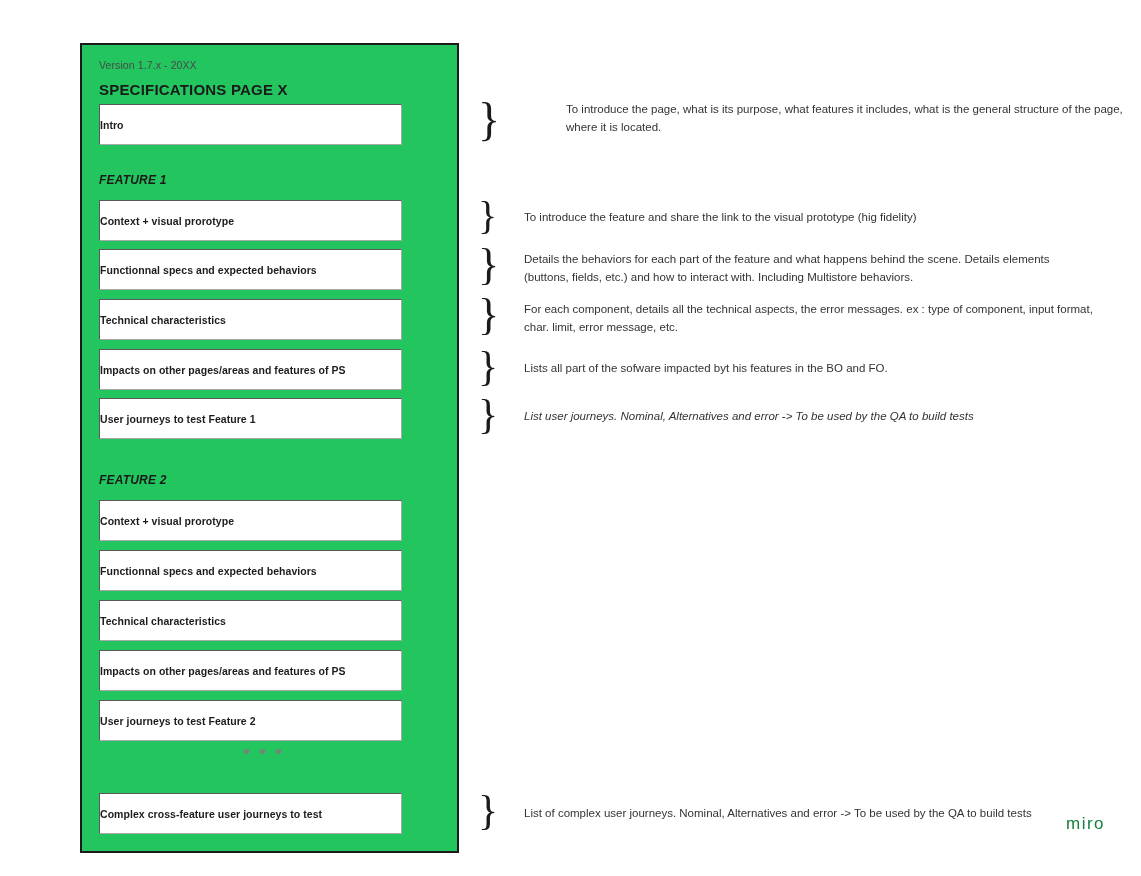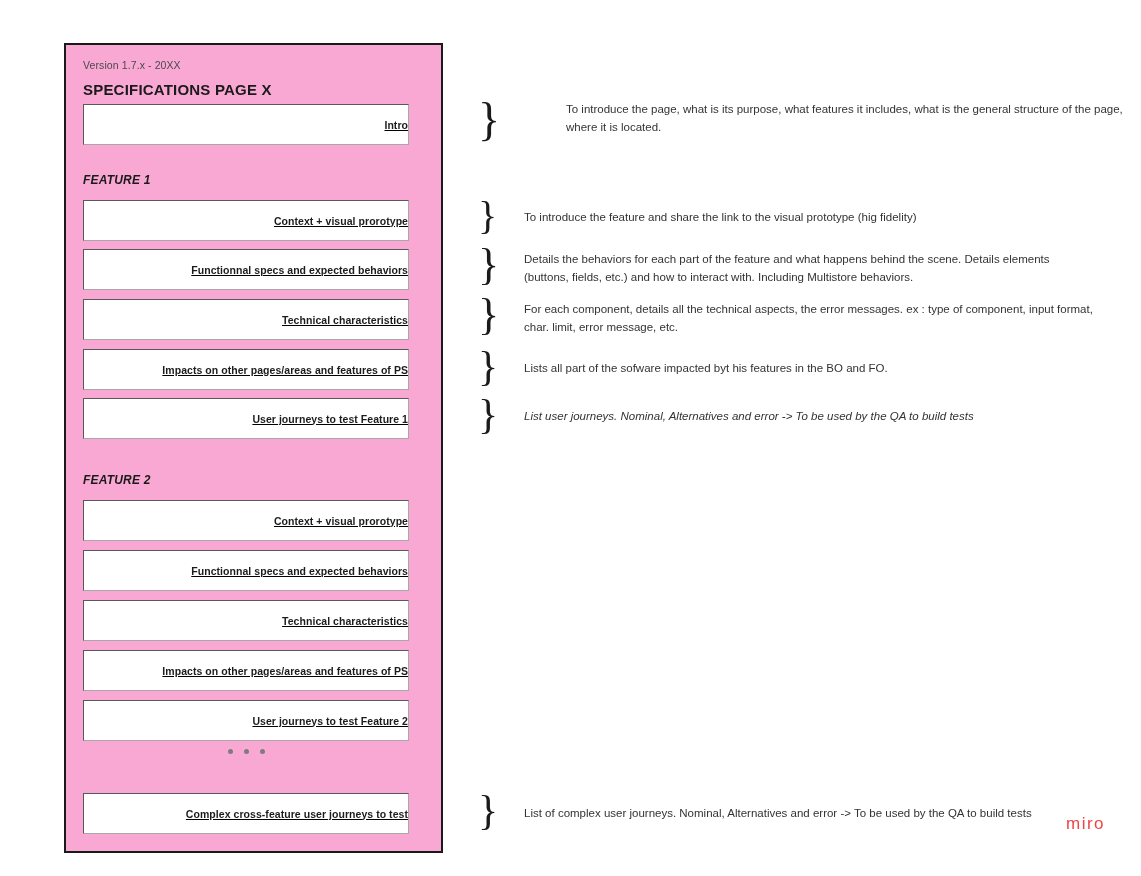--- a/index.html
+++ b/index.html
@@ -11,26 +11,26 @@
     width: 1141px;
     height: 876px;
     position: relative;
     font-family: "Liberation Sans", sans-serif;
     overflow: hidden;
   }
 
   
   #spec-frame {
     position: absolute;
-    left: 64px;
+    left: 80px;
     top: 43px;
     width: 379px;
     height: 810px;
     border: 2px solid #1a1a1a;
-    background: #f9a8d4;
+    background: #22c55e;
     box-sizing: border-box;
   }
 
   .version-line {
     position: absolute;
     left: 17px;
     top: 14px;
     font-size: 10.5px;
     color: #4a4a4a;
     letter-spacing: 0.1px;
@@ -43,32 +43,31 @@
     font-size: 15px;
     font-weight: bold;
     color: #1a1a1a;
     letter-spacing: 0.2px;
   }
 
   
   .spec-box {
     position: absolute;
     left: 17px;
-    width: 326px;
+    width: 303px;
     height: 41px;
     background: #ffffff;
     border-top: 1.5px solid #59595b;
     border-left: 1.5px solid #59595b;
     border-right: 1.5px solid #a8a8aa;
     border-bottom: 1.5px solid #a8a8aa;
     box-sizing: border-box;
     display: flex;
     align-items: center;
-    justify-content: flex-end;
-    text-decoration: underline;
+    justify-content: flex-start;
   }
   .spec-box span {
     font-size: 10.5px;
     font-weight: bold;
     color: #1c1c1c;
     letter-spacing: 0.05px;
     text-align: center;
   }
 
   .feature-label {
@@ -115,21 +114,21 @@
     line-height: 18px;
     color: #333336;
   }
 
   
   #miro-watermark {
     position: absolute;
     left: 1066px;
     top: 814px;
     font-size: 17px;
-    color: #ef4444;
+    color: #15803d;
     letter-spacing: 1.5px;
   }
 </style>
 </head>
 <body>
 
 <div id="spec-frame">
 
   <div class="version-line">Version 1.7.x - 20XX</div>
 

